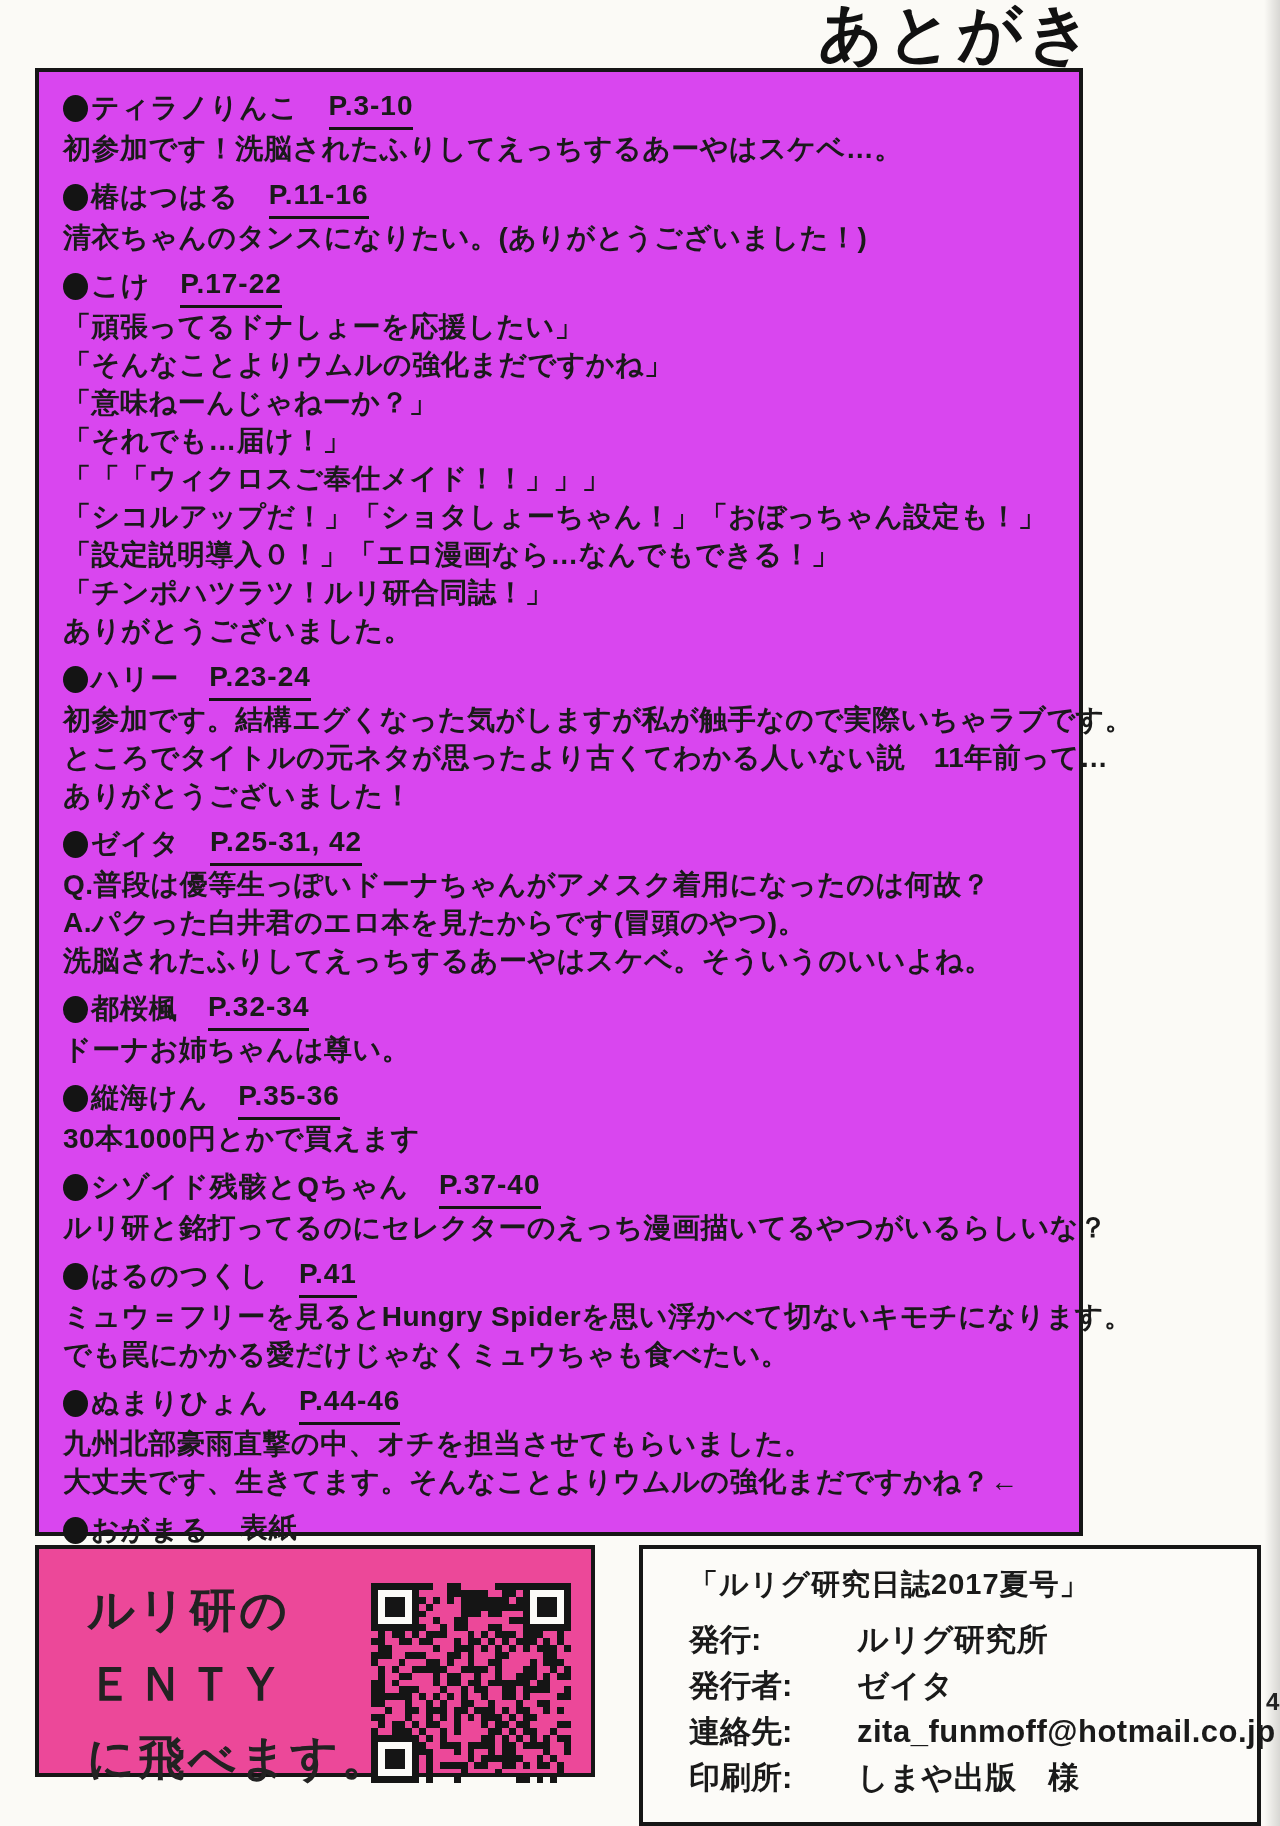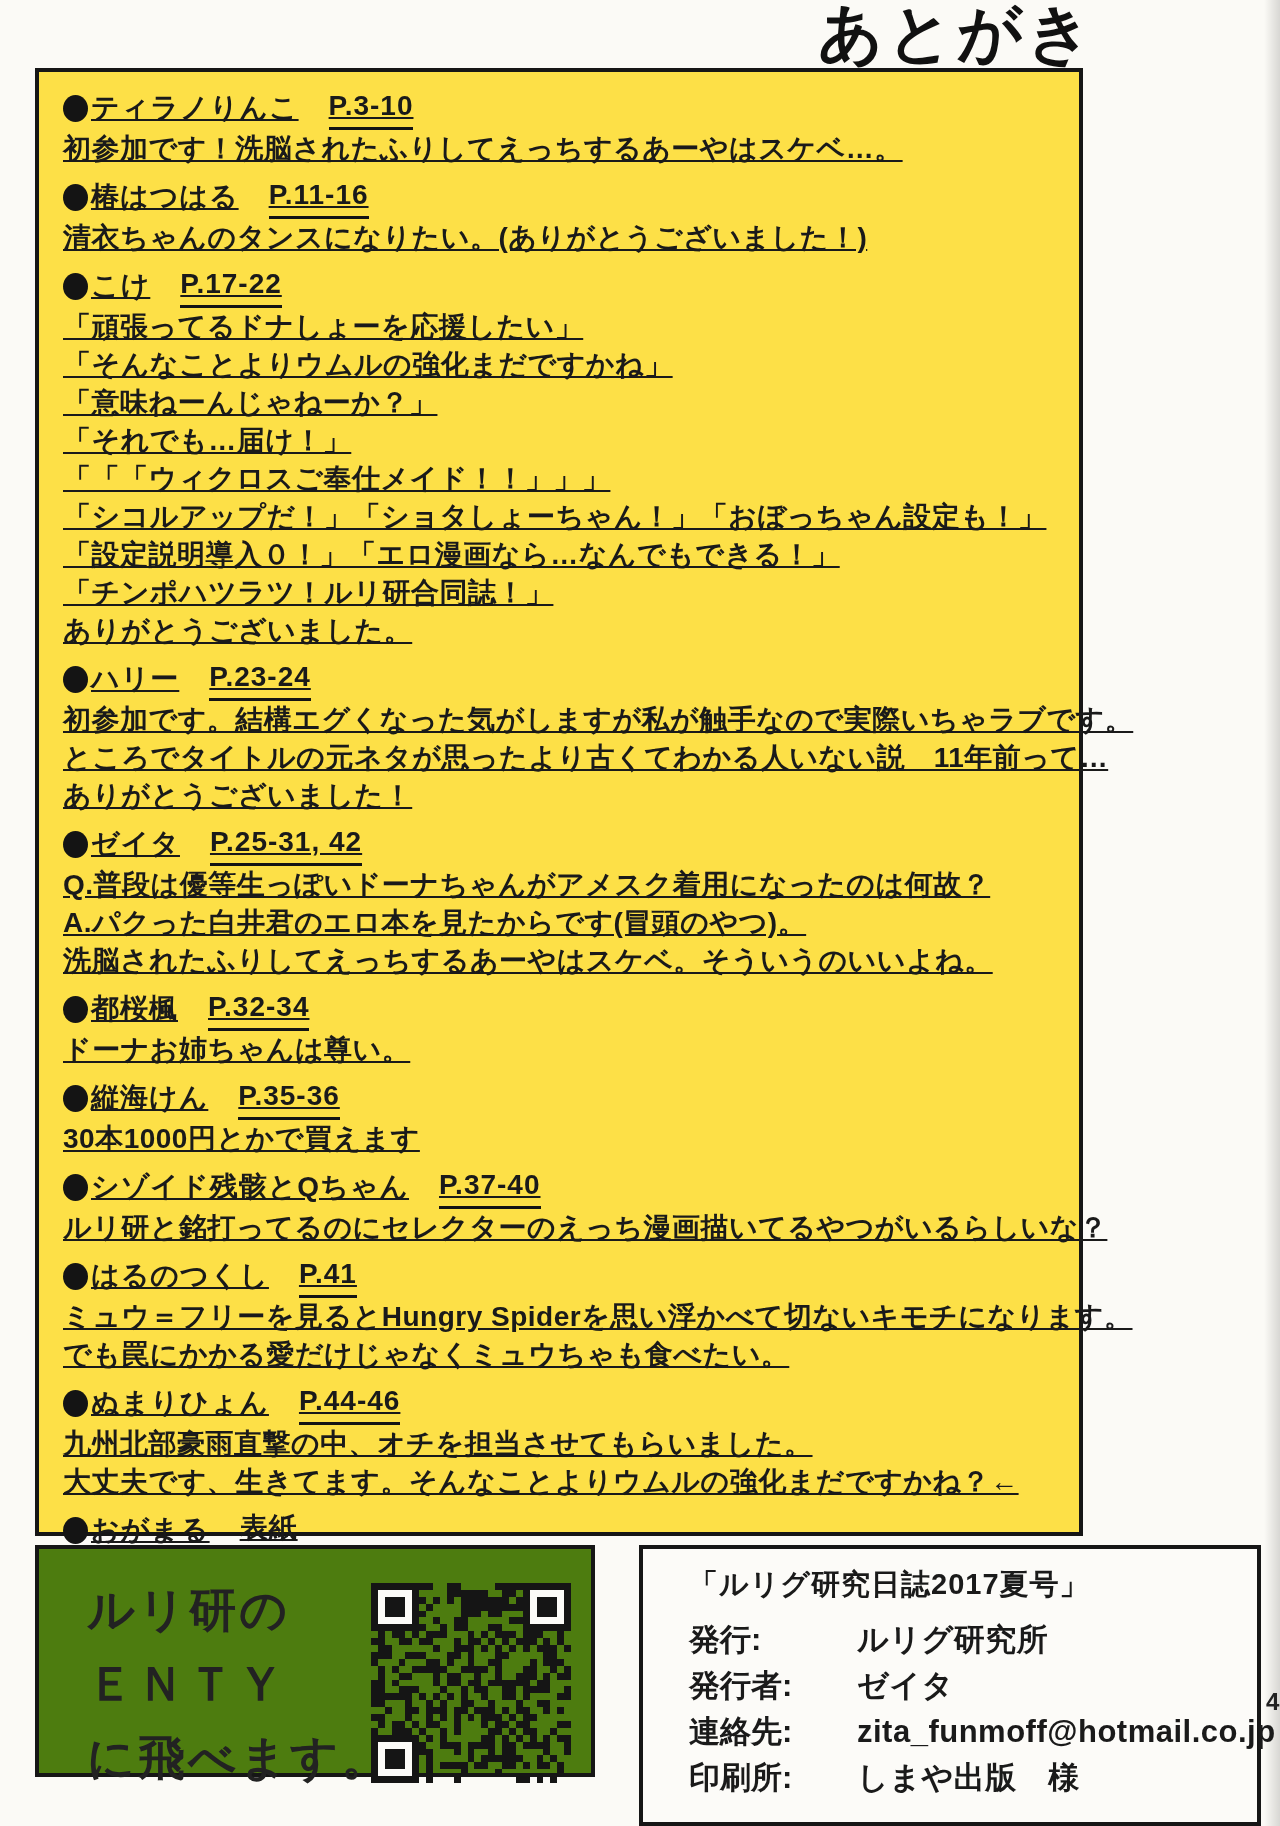--- a/index.html
+++ b/index.html
@@ -20,22 +20,21 @@
   .page-title{
     position:absolute;top:-10px;left:818px;
     font-size:64px;font-weight:900;letter-spacing:4px;
     color:#111;
   }
   .main-box{
     position:absolute;left:35px;top:68px;
     width:1048px;height:1468px;
     border:4px solid #161616;box-sizing:border-box;
     padding:14px 16px 0 24px;
-    background:#fde047;
-    text-decoration:underline;
+    background:#d946ef;
   }
   .entry{margin-bottom:7px;}
   .entry-head{
     display:flex;align-items:center;
     font-size:28px;font-weight:700;line-height:40px;
     white-space:nowrap;
   }
   .bullet{
     display:inline-block;width:25px;height:27px;
     background:#141414;border-radius:50%;
@@ -49,21 +48,21 @@
     font-weight:700;letter-spacing:1px;text-align:right;
   }
   .comment-line{
     font-size:28px;font-weight:600;line-height:38px;
     letter-spacing:0.5px;white-space:nowrap;
   }
   .enty-box{
     position:absolute;left:35px;top:1545px;
     width:560px;height:232px;
     border:4px solid #161616;box-sizing:border-box;
-    background:#4d7c0f;
+    background:#ec4899;
   }
   .enty-text{
     position:absolute;left:48px;top:24px;
     font-size:47px;font-weight:800;line-height:74px;
     letter-spacing:3px;color:#222;
   }
   .qr{
     position:absolute;right:20px;top:34px;
     width:200px;height:200px;
   }

